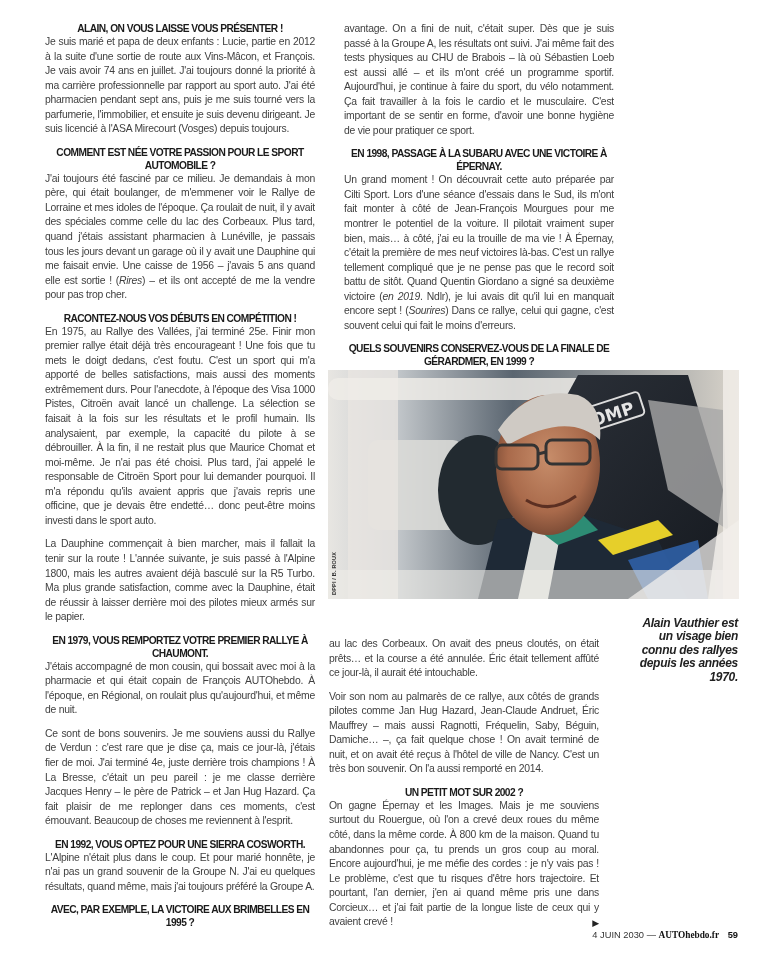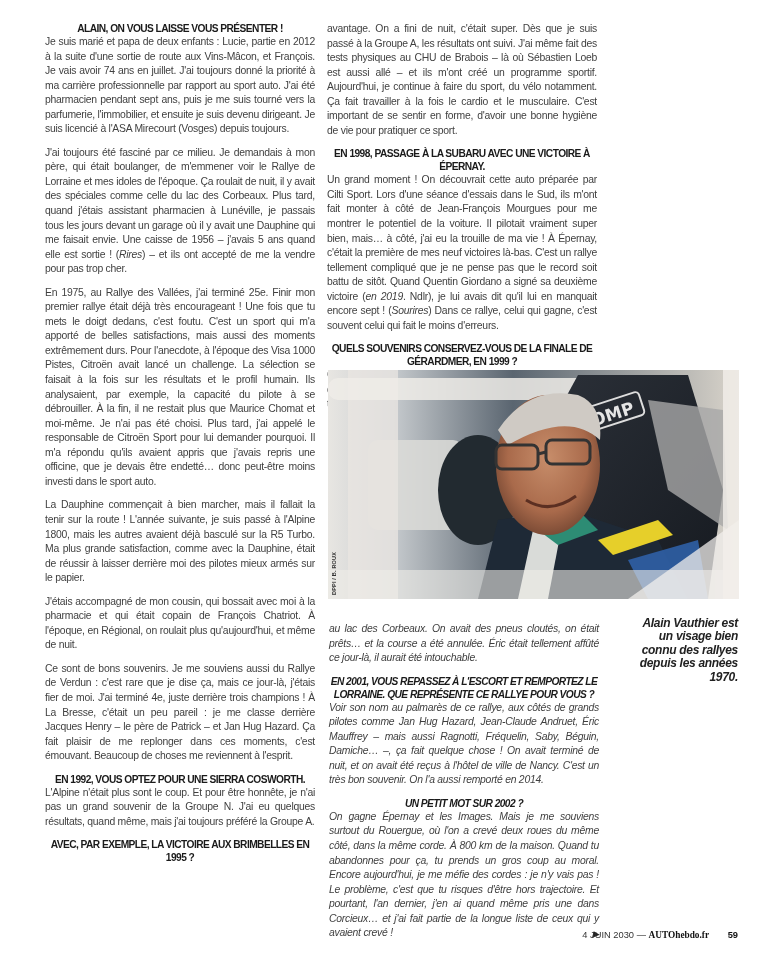--- a/index.html
+++ b/index.html
@@ -4,22 +4,22 @@
 <style>
   html, body { margin: 0; padding: 0; background: #ffffff; }
   body {
     width: 775px; height: 957px; position: relative; overflow: hidden;
     font-family: "Liberation Sans", sans-serif; color: #3a3a3a;
   }
   .col {
     position: absolute;
   }
   #col-left { left: 45px; top: 22px; width: 270px; }
-  #col-right-top { left: 327px; top: 22px; width: 270px; }
-  #col-right-bottom { left: 329px; top: 622px; width: 270px; font-style: italic; }
+  #col-right-top { left: 344px; top: 22px; width: 270px; }
+  #col-right-bottom { left: 329px; top: 637px; width: 270px; }
 
   .q {
     font-family: "Liberation Sans", sans-serif;
     font-weight: bold;
     font-size: 10.2px;
     line-height: 13px;
     color: #1a1a1a;
     letter-spacing: -0.55px;
     transform-origin: left top;
     margin: 0;
@@ -55,48 +55,51 @@
     position: absolute; left: 628px; top: 617px; width: 110px;
     text-align: right; font-style: italic; font-weight: bold;
     font-size: 12px; line-height: 13.4px; color: #222; letter-spacing: -0.3px;
   }
 
   #footer {
     position: absolute; right: 37px; top: 930px;
     font-size: 9.3px; color: #333; white-space: nowrap;
   }
   #footer .brand { font-weight: bold; color: #111; font-family: Liberation Serif, serif; }
-  #footer .page { font-weight: bold; color: #111; margin-left: 16px; }
+  #footer .page { font-weight: bold; color: #111; margin-left: 6px; }
 </style>
 </head>
 <body>
 
 <div class="col" id="col-left">
   <div>
     <p class="q">ALAIN, ON VOUS LAISSE VOUS PRÉSENTER !</p>
     <p class="a">Je suis marié et papa de deux enfants : Lucie, partie en 2012 à la suite d'une sortie de route aux Vins-Mâcon, et François. Je vais avoir 74 ans en juillet. J'ai toujours donné la priorité à ma carrière professionnelle par rapport au sport auto. J'ai été pharmacien pendant sept ans, puis je me suis tourné vers la parfumerie, l'immobilier, et ensuite je suis devenu dirigeant. Je suis licencié à l'ASA Mirecourt (Vosges) depuis toujours.</p>
   </div>
   <div>
+    <p class="q">COMMENT EST NÉE VOTRE PASSION POUR LE SPORT AUTOMOBILE ?</p>
     <p class="a"><span>J'ai toujours été fasciné par ce milieu. Je demandais à mon père, qui était boulanger, de m'emmener voir le Rallye de Lorraine et mes idoles de l'époque. Ça roulait de nuit, il y avait des spéciales comme celle du lac des Corbeaux. Plus tard, quand j'étais assistant pharmacien à Lunéville, je passais tous les jours devant un garage où il y avait une Dauphine qui me faisait envie. Une caisse de 1956 – j'avais 5 ans quand elle est sortie ! (</span><i>Rires</i><span>) – et ils ont accepté de me la vendre pour pas trop cher.</span></p>
   </div>
   <div>
+    <p class="q">RACONTEZ-NOUS VOS DÉBUTS EN COMPÉTITION !</p>
     <p class="a">En 1975, au Rallye des Vallées, j'ai terminé 25e. Finir mon premier rallye était déjà très encourageant ! Une fois que tu mets le doigt dedans, c'est foutu. C'est un sport qui m'a apporté de belles satisfactions, mais aussi des moments extrêmement durs. Pour l'anecdote, à l'époque des Visa 1000 Pistes, Citroën avait lancé un challenge. La sélection se faisait à la fois sur les résultats et le profil humain. Ils analysaient, par exemple, la capacité du pilote à se débrouiller. À la fin, il ne restait plus que Maurice Chomat et moi-même. Je n'ai pas été choisi. Plus tard, j'ai appelé le responsable de Citroën Sport pour lui demander pourquoi. Il m'a répondu qu'ils avaient appris que j'avais repris une officine, que je devais être endetté… donc peut-être moins investi dans le sport auto.</p>
   </div>
   <div>
     <p class="a">La Dauphine commençait à bien marcher, mais il fallait la tenir sur la route ! L'année suivante, je suis passé à l'Alpine 1800, mais les autres avaient déjà basculé sur la R5 Turbo. Ma plus grande satisfaction, comme avec la Dauphine, était de réussir à laisser derrière moi des pilotes mieux armés sur le papier.</p>
   </div>
   <div>
-    <p class="a">J'étais accompagné de mon cousin, qui bossait avec moi à la pharmacie et qui était copain de François Chatriot. À l'époque, en Régional, on roulait plus qu'aujourd'hui, et même de nuit.</p>
+    <p class="q">EN 1979, VOUS REMPORTEZ VOTRE PREMIER RALLYE À CHAUMONT.</p>
+    <p class="a">J'étais accompagné de mon cousin, qui bossait avec moi à la pharmacie et qui était copain de François AUTOhebdo. À l'époque, en Régional, on roulait plus qu'aujourd'hui, et même de nuit.</p>
   </div>
   <div>
     <p class="a">Ce sont de bons souvenirs. Je me souviens aussi du Rallye de Verdun : c'est rare que je dise ça, mais ce jour-là, j'étais fier de moi. J'ai terminé 4e, juste derrière trois champions ! À La Bresse, c'était un peu pareil : je me classe derrière Jacques Henry – le père de Patrick – et Jan Hug Hazard. Ça fait plaisir de me replonger dans ces moments, c'est émouvant. Beaucoup de choses me reviennent à l'esprit.</p>
   </div>
   <div>
     <p class="q">EN 1992, VOUS OPTEZ POUR UNE SIERRA COSWORTH.</p>
-    <p class="a">L'Alpine n'était plus sont le coup. Et pour être honnête, je n'ai pas un grand souvenir de la Groupe N. J'ai eu quelques résultats, quand même, mais j'ai toujours préféré la Groupe A.</p>
+    <p class="a">L'Alpine n'était plus dans le coup. Et pour marié honnête, je n'ai pas un grand souvenir de la Groupe N. J'ai eu quelques résultats, quand même, mais j'ai toujours préféré la Groupe A.</p>
   </div>
   <div>
     <p class="q">AVEC, PAR EXEMPLE, LA VICTOIRE AUX BRIMBELLES EN 1995 ?</p>
 
   </div>
 </div>
 
 <div class="col" id="col-right-top">
   <div>
     <p class="a">avantage. On a fini de nuit, c'était super. Dès que je suis passé à la Groupe A, les résultats ont suivi. J'ai même fait des tests physiques au CHU de Brabois – là où Sébastien Loeb est aussi allé – et ils m'ont créé un programme sportif. Aujourd'hui, je continue à faire du sport, du vélo notamment. Ça fait travailler à la fois le cardio et le musculaire. C'est important de se sentir en forme, d'avoir une bonne hygiène de vie pour pratiquer ce sport.</p>
@@ -172,21 +175,20 @@
 </div>
 <div id="photo-credit">DPPI / B. ROUX</div>
 
 <div id="caption">Alain Vauthier est un visage bien connu des rallyes depuis les années 1970.</div>
 
 <div class="col" id="col-right-bottom">
   <div>
     <p class="a">au lac des Corbeaux. On avait des pneus cloutés, on était prêts… et la course a été annulée. Éric était tellement affûté ce jour-là, il aurait été intouchable.</p>
   </div>
   <div>
-    <p class="q">EN 2001, VOUS REPASSEZ À L'ESCORT ET REMPORTEZ LE LORRAINE. QUE REPRÉSENTE CE RALLYE POUR VOUS ?</p>
     <p class="a">Voir son nom au palmarès de ce rallye, aux côtés de grands pilotes comme Jan Hug Hazard, Jean-Claude Andruet, Éric Mauffrey – mais aussi Ragnotti, Fréquelin, Saby, Béguin, Damiche… –, ça fait quelque chose ! On avait terminé de nuit, et on avait été reçus à l'hôtel de ville de Nancy. C'est un très bon souvenir. On l'a aussi remporté en 2014.</p>
   </div>
   <div>
     <p class="q">UN PETIT MOT SUR 2002 ?</p>
     <p class="a"><span>On gagne Épernay et les Images. Mais je me souviens surtout du Rouergue, où l'on a crevé deux roues du même côté, dans la même corde. À 800 km de la maison. Quand tu abandonnes pour ça, tu prends un gros coup au moral. Encore aujourd'hui, je me méfie des cordes : je n'y vais pas ! Le problème, c'est que tu risques d'être hors trajectoire. Et pourtant, l'an dernier, j'en ai quand même pris une dans Corcieux… et j'ai fait partie de la longue liste de ceux qui y avaient crevé !</span> <span class="arrow">▶</span></p>
   </div>
 </div>
 
 <div id="footer">
   <span>4 JUIN 2030</span>

